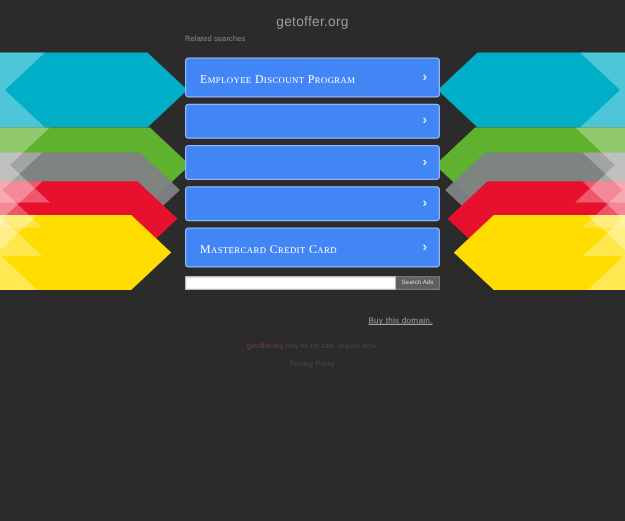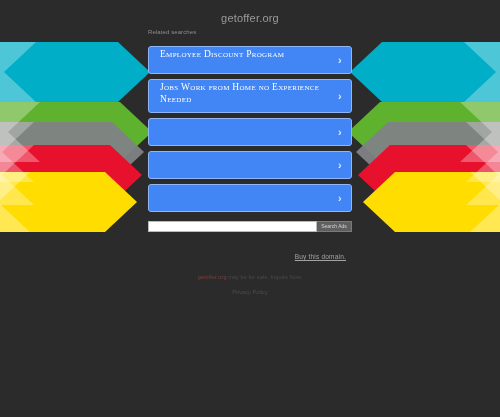--- a/index.html
+++ b/index.html
@@ -72,21 +72,21 @@
 
   .link-btn {
     position: relative;
     display: block;
     box-sizing: border-box;
     width: 204px;
     background: #4285f4;
     border: 1px solid #8fb6f7;
     border-radius: 3px;
     margin-bottom: 5px;
-    padding: 1px 22px 7px 11px;
+    padding: 11px 22px 7px 11px;
     color: #ffffff;
     font-family: "Liberation Serif", serif;
     font-variant: small-caps;
     font-size: 9.5px;
     line-height: 12px;
     letter-spacing: .3px;
     cursor: pointer;
     text-decoration: none;
     min-height: 28px;
   }
@@ -226,33 +226,33 @@
     <div class="related-label">Related searches</div>
 
     <div class="links">
 
       <a class="link-btn" href="#">
         <span class="label">Employee Discount Program</span>
         <span class="chev">›</span>
       </a>
 
       <a class="link-btn" href="#">
-        <span class="label">Jobs Work from Home no Experience Needed</span>
-        <span class="chev">›</span>
-      </a>
-
-      <a class="link-btn" href="#">
-        <span class="chev">›</span>
-      </a>
-
-      <a class="link-btn" href="#">
-        <span class="chev">›</span>
-      </a>
-
-      <a class="link-btn" href="#">
+        <span class="chev">›</span>
+      </a>
+
+      <a class="link-btn" href="#">
+        <span class="chev">›</span>
+      </a>
+
+      <a class="link-btn" href="#">
+        <span class="chev">›</span>
+      </a>
+
+      <a class="link-btn" href="#">
+        <span class="label">Mastercard Credit Card</span>
         <span class="chev">›</span>
       </a>
 
     </div>
 
     <div class="search-row">
       <input class="search-input" type="text" placeholder="" style="">
       <button class="search-btn">Search Ads</button>
     </div>
 

